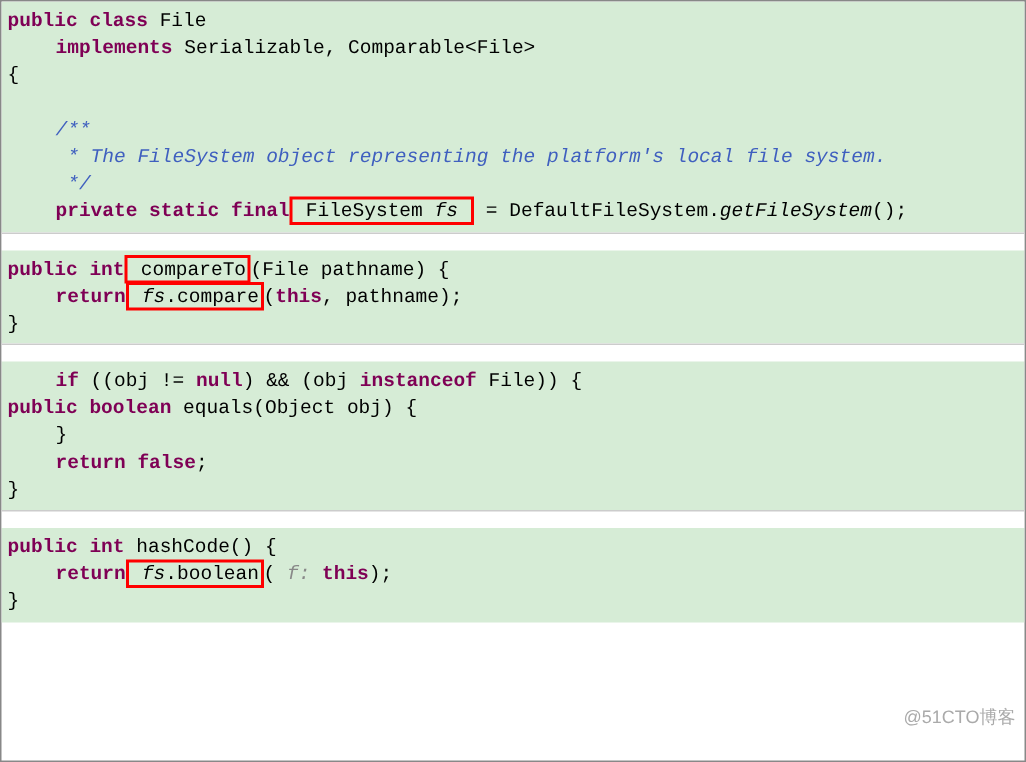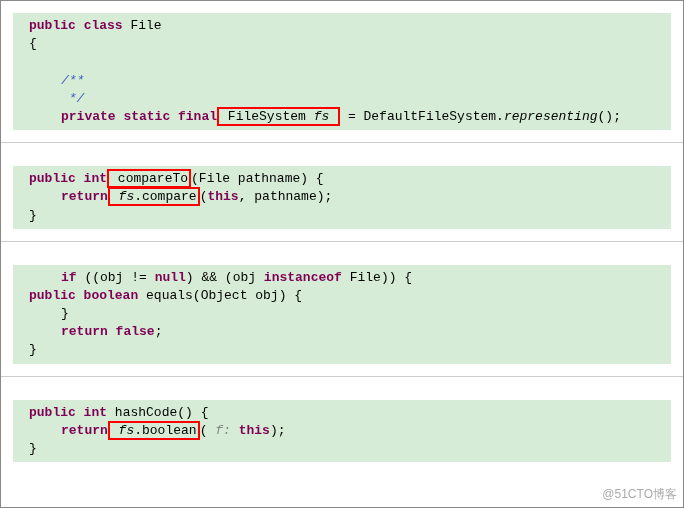--- a/index.html
+++ b/index.html
@@ -9,55 +9,57 @@
   line-height: 1.4;
   background: #fff;
   width: 684px;
   height: 508px;
   border: 1px solid #888;
   position: relative;
   overflow: hidden;
 }
 .block {
   background: #d6ecd6;
-  padding: 4px 16px;
-  margin: 12px;
+  padding: 4px 4px;
+  margin: 0;
 }
 .gap {
   height: 12px;
   background: #fff;
 }
 .kw { color: #7f0055; font-weight: bold; }
 .comment { color: #3f5fbf; font-style: italic; }
 .italic { font-style: italic; }
 .redbox { border: 2px solid #ff0000; padding: 0 1px; }
 .paramhint { color: #888; font-style: italic; }
 .watermark {
   position: absolute;
   right: 6px;
-  bottom: 4px;
+  bottom: 20px;
   color: #aaa;
   font-size: 12px;
   font-family: sans-serif;
 }
 .line { white-space: pre; }
 .indent1 { padding-left: 32px; }
 .indent2 { padding-left: 64px; }
 .separator { border-top: 1px solid #ccc; }
 </style>
 </head>
 <body>
 
 <div class="block">
   <div class="line"><span class="kw">public</span> <span class="kw">class</span><span> File</span></div>
+  <div class="line indent1"><span class="kw">implements</span><span> Serializable, Comparable&lt;File&gt;</span></div>
   <div class="line">{</div>
   <div class="line">&nbsp;</div>
   <div class="line indent1 comment">/**</div>
+  <div class="line indent1 comment"> * The FileSystem object representing the platform's local file system.</div>
   <div class="line indent1 comment"> */</div>
-  <div class="line indent1"><span class="kw">private static final</span><span class="redbox"><span> FileSystem </span><span class="italic">fs</span> </span><span> = DefaultFileSystem.</span><span class="italic">representing</span><span>();</span></div>
+  <div class="line indent1"><span class="kw">private static final</span><span class="redbox"><span> FileSystem </span><span class="italic">fs</span> </span><span> = DefaultFileSystem.</span><span class="italic">getFileSystem</span><span>();</span></div>
 </div>
 
 <div class="gap separator"></div>
 
 <div class="block">
   <div class="line"><span class="kw">public</span><span class="kw"> int</span><span class="redbox"><span> compareTo</span></span><span>(File pathname) {</span></div>
   <div class="line indent1"><span class="kw">return</span><span class="redbox"><span class="italic"> fs</span><span>.compare</span></span><span>(</span><span class="kw">this</span><span>, pathname);</span></div>
   <div class="line">}</div>
 </div>
 

